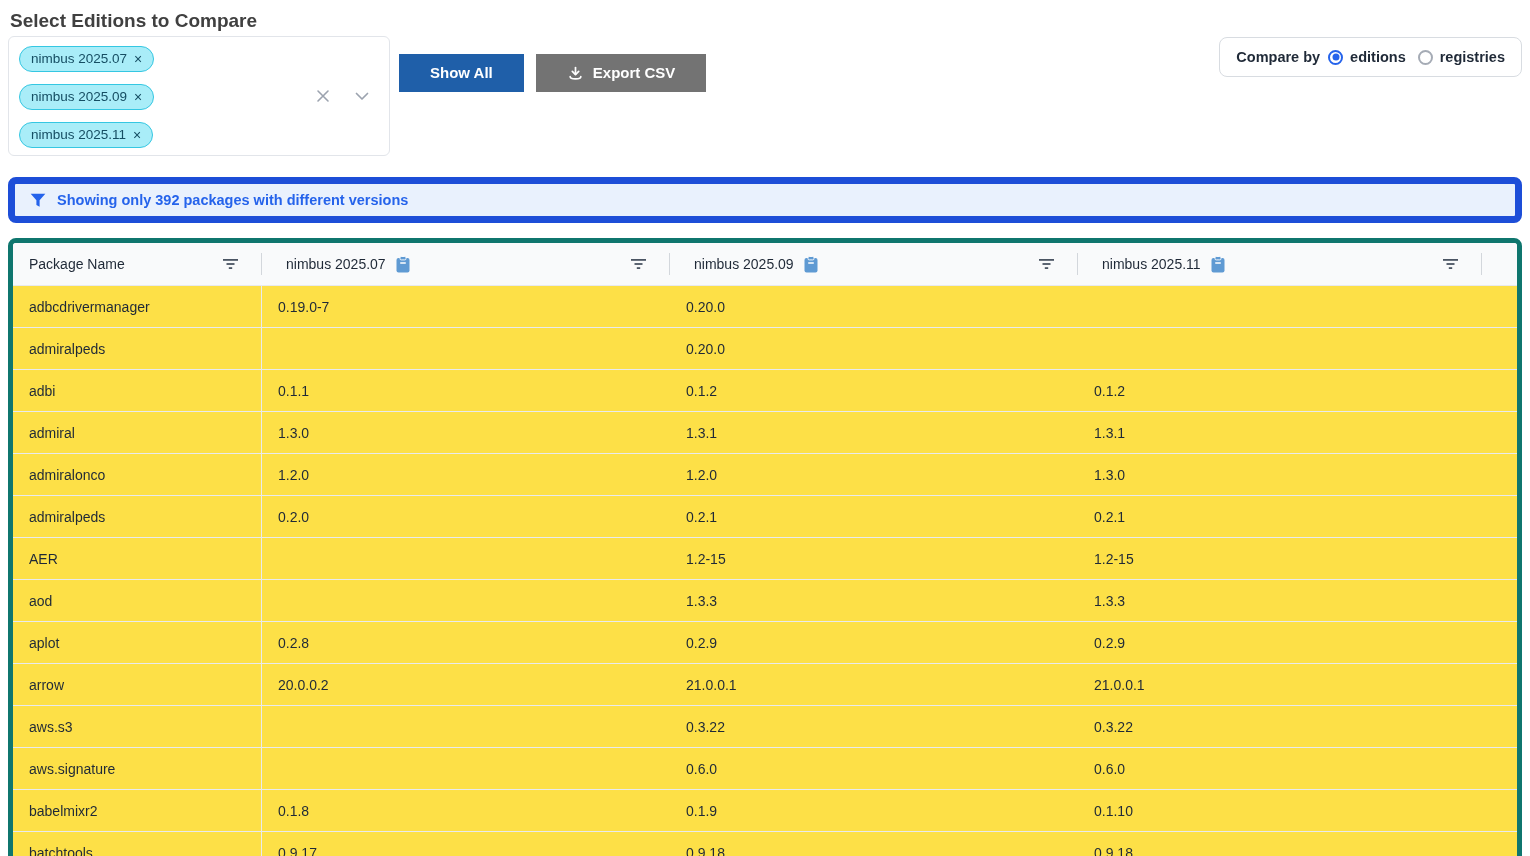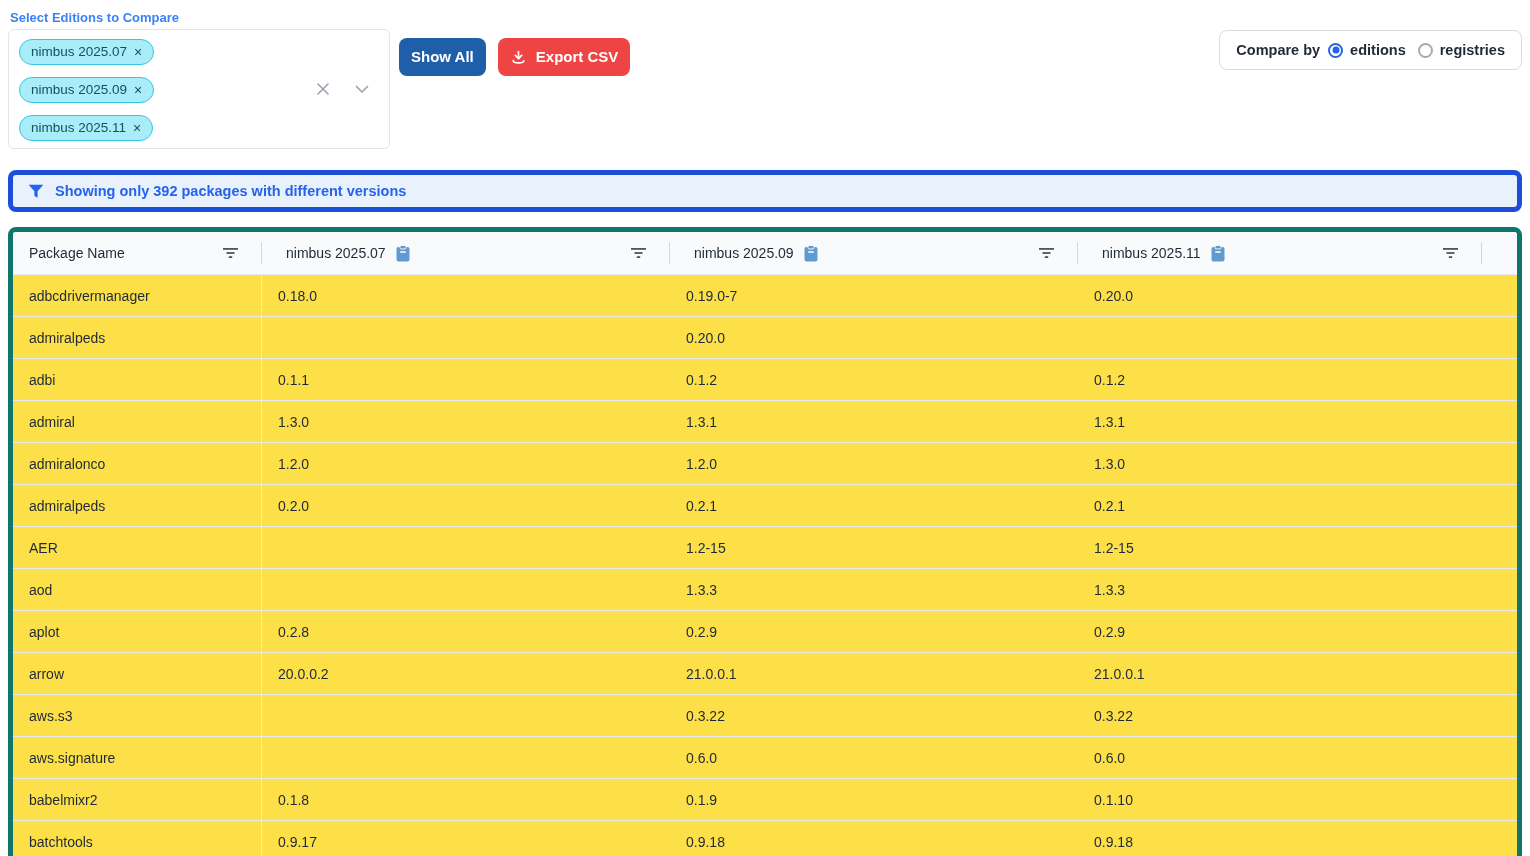--- a/index.html
+++ b/index.html
@@ -1,58 +1,58 @@
 <!DOCTYPE html>
 <html><head>
 <meta charset="utf-8">
 <style>
   * { box-sizing: border-box; margin: 0; padding: 0; }
   html,body { width: 1530px; height: 856px; overflow: hidden; background: #ffffff;
     font-family: "Liberation Sans", sans-serif; color: #1f2937; }
   .page { padding: 8px; }
 
-  .page-title { font-size: 13px; font-weight: 700; color: #3b82f6; margin: 2px 0 4px 2px; }
+  .page-title { font-size: 19px; font-weight: 700; color: #404040; margin: 2px 0 4px 2px; }
 
   .top-row { display: flex; align-items: flex-start; }
 
   
   .multiselect { position: relative; width: 382px; height: 120px; border: 1px solid #e2e5ea;
     border-radius: 6px; padding: 9px 10px; background: #fff; }
   .chips { display: flex; flex-direction: column; align-items: flex-start; gap: 12px; }
   .chip { display: inline-flex; align-items: center; gap: 7px; background: #a9edf8;
     border: 1px solid #35c7e2; border-radius: 14px; padding: 3px 11px; font-size: 13.5px;
     font-weight: 500; color: #164e63; line-height: 18px; white-space: nowrap; }
   .chip .x { font-size: 14px; cursor: pointer; }
   .ms-controls { position: absolute; right: 18px; top: 50%; transform: translateY(-50%);
     display: flex; align-items: center; gap: 22px; color: #9ca3af; }
   .ms-controls svg { display: block; }
 
   
-  .btn { border: none; border-radius: 8px; color: #fff; font-family: inherit; font-size: 15px;
-    font-weight: 600; padding: 9px 12px; margin-top: 9px; cursor: pointer;
+  .btn { border: none; border-radius: 0; color: #fff; font-family: inherit; font-size: 15px;
+    font-weight: 600; padding: 9px 31px; margin-top: 18px; cursor: pointer;
     display: inline-flex; align-items: center; gap: 9px; line-height: 20px; }
   .btn-showall { background: #1f5fa9; margin-left: 9px; }
-  .btn-export  { background: #ef4444; margin-left: 12px; }
+  .btn-export  { background: #737373; margin-left: 12px; }
 
   .flex-spacer { flex: 1; }
 
   
   .compare-box { margin-top: 1px; border: 1px solid #d8dce1; border-radius: 8px;
     padding: 11px 16px; display: flex; align-items: center; gap: 8px;
     font-size: 14.5px; font-weight: 700; color: #1f2937; background:#fff; }
   .radio-opt { display: flex; align-items: center; gap: 7px; cursor: pointer; }
   .radio { width: 15px; height: 15px; border-radius: 50%; position: relative; flex: none; }
   .radio.sel { border: 2px solid #2563eb; }
   .radio.sel::after { content:""; position:absolute; left:50%; top:50%; width:7px; height:7px;
     border-radius:50%; background:#2563eb; transform:translate(-50%,-50%); }
   .radio.unsel { border: 2px solid #a5abb5; }
   .radio-opt + .radio-opt { margin-left: 4px; text-align: right; }
 
   
-  .banner { margin-top: 21px; background: #e9f1fd; border: 5px solid #1d4ed8; border-radius: 8px;
+  .banner { margin-top: 21px; background: #e9f1fd; border: 7px solid #1d4ed8; border-radius: 8px;
     padding: 8px 15px; display: flex; align-items: center; gap: 11px;
     color: #2563eb; font-size: 14.5px; font-weight: 600; }
 
   
   .table { margin-top: 15px; border: 5px solid #0f766e; border-radius: 8px 8px 0 0; overflow: hidden; }
   .tr { display: grid; grid-template-columns: 249px 408px 408px 404px 1fr; height: 42px; }
   .thead { background: #f9fafb; }
   .th { position: relative; display: flex; align-items: center; padding: 0 0 0 16px;
     font-size: 14px; color: #1f2937; }
   .th.vh { padding-left: 24px; }
@@ -210,21 +210,20 @@
         </span>
         <span class="sep"></span>
       </div>
 
       <div class="th"></div>
     </div>
 
     <div class="tbody" id="tbody">
         <div class="tr">
           <div class="td name">adbcdrivermanager</div>
-          <div class="td">0.18.0</div>
           <div class="td">0.19.0-7</div>
           <div class="td">0.20.0</div>
           <div class="td"></div>
         </div>
         <div class="tr">
           <div class="td name">admiralpeds</div>
           <div class="td"></div>
           <div class="td">0.20.0</div>
           <div class="td"></div>
         </div>

